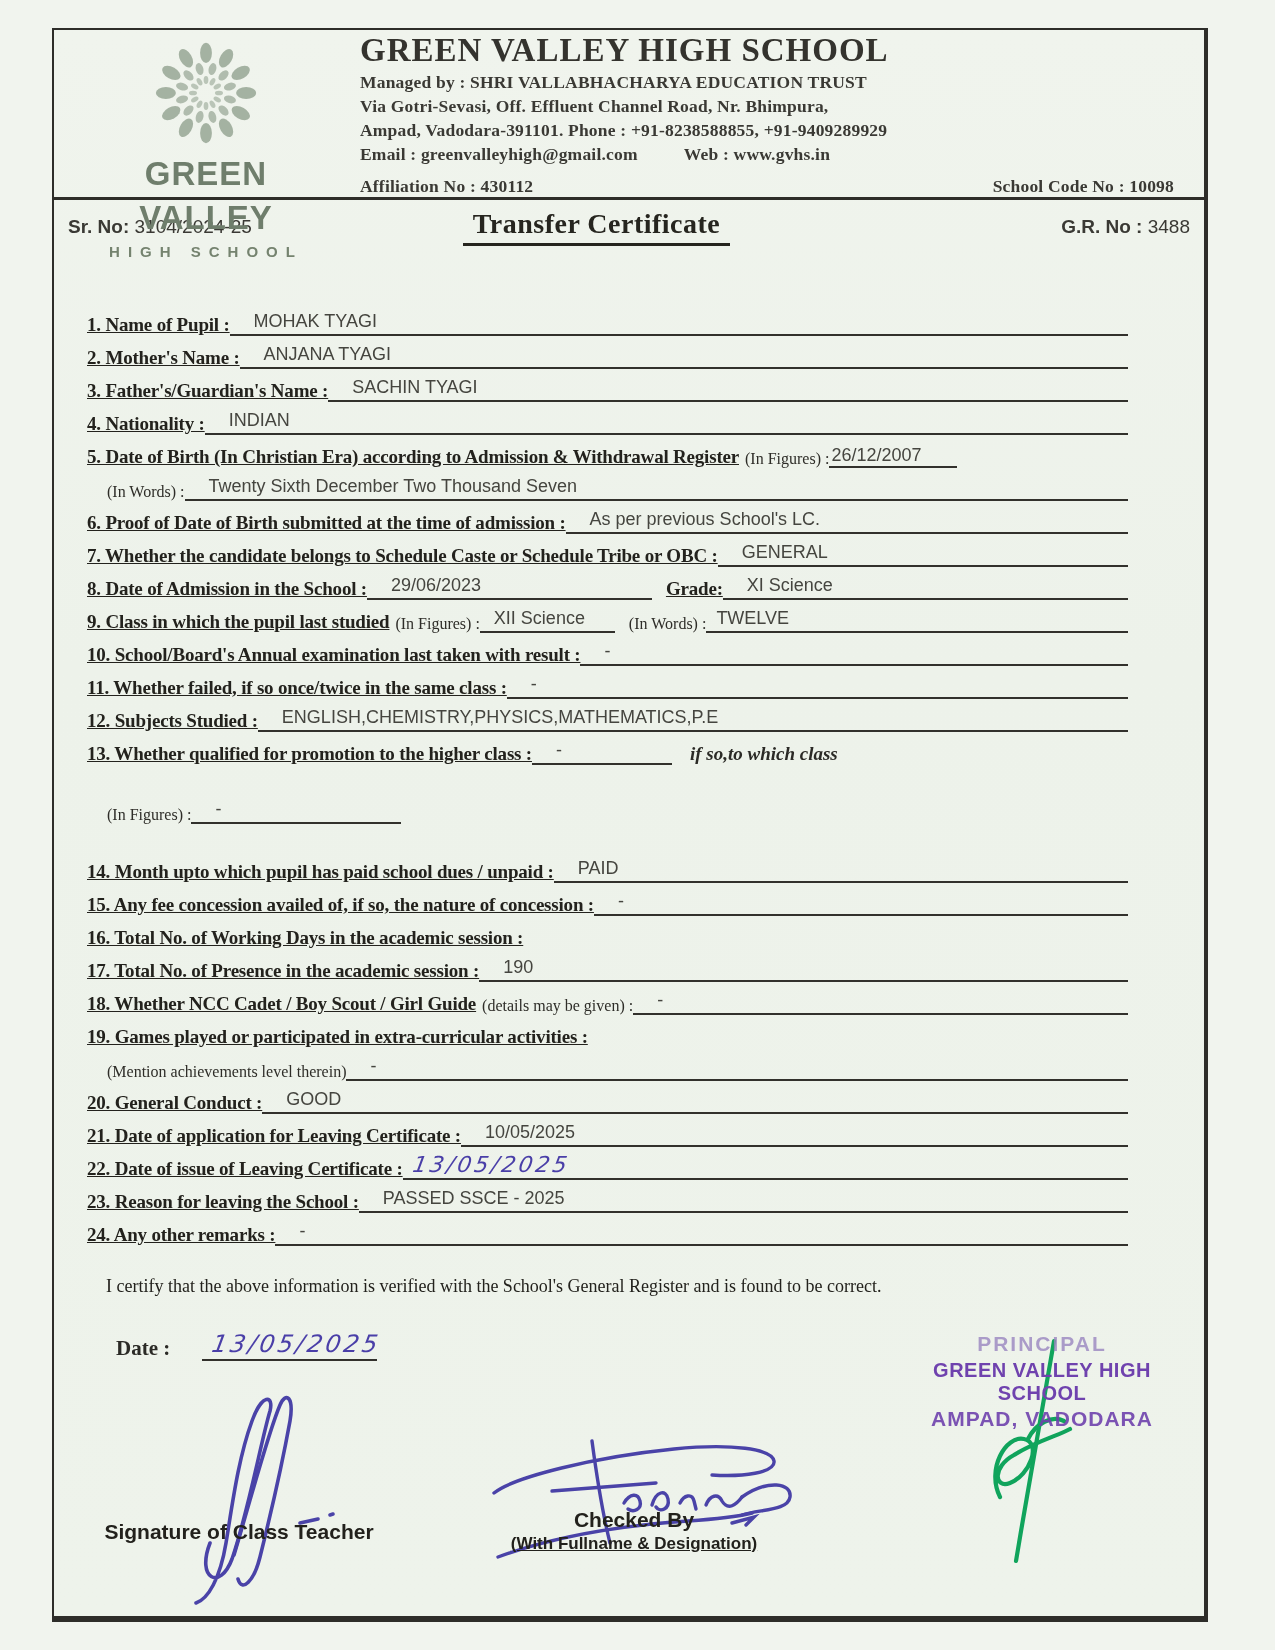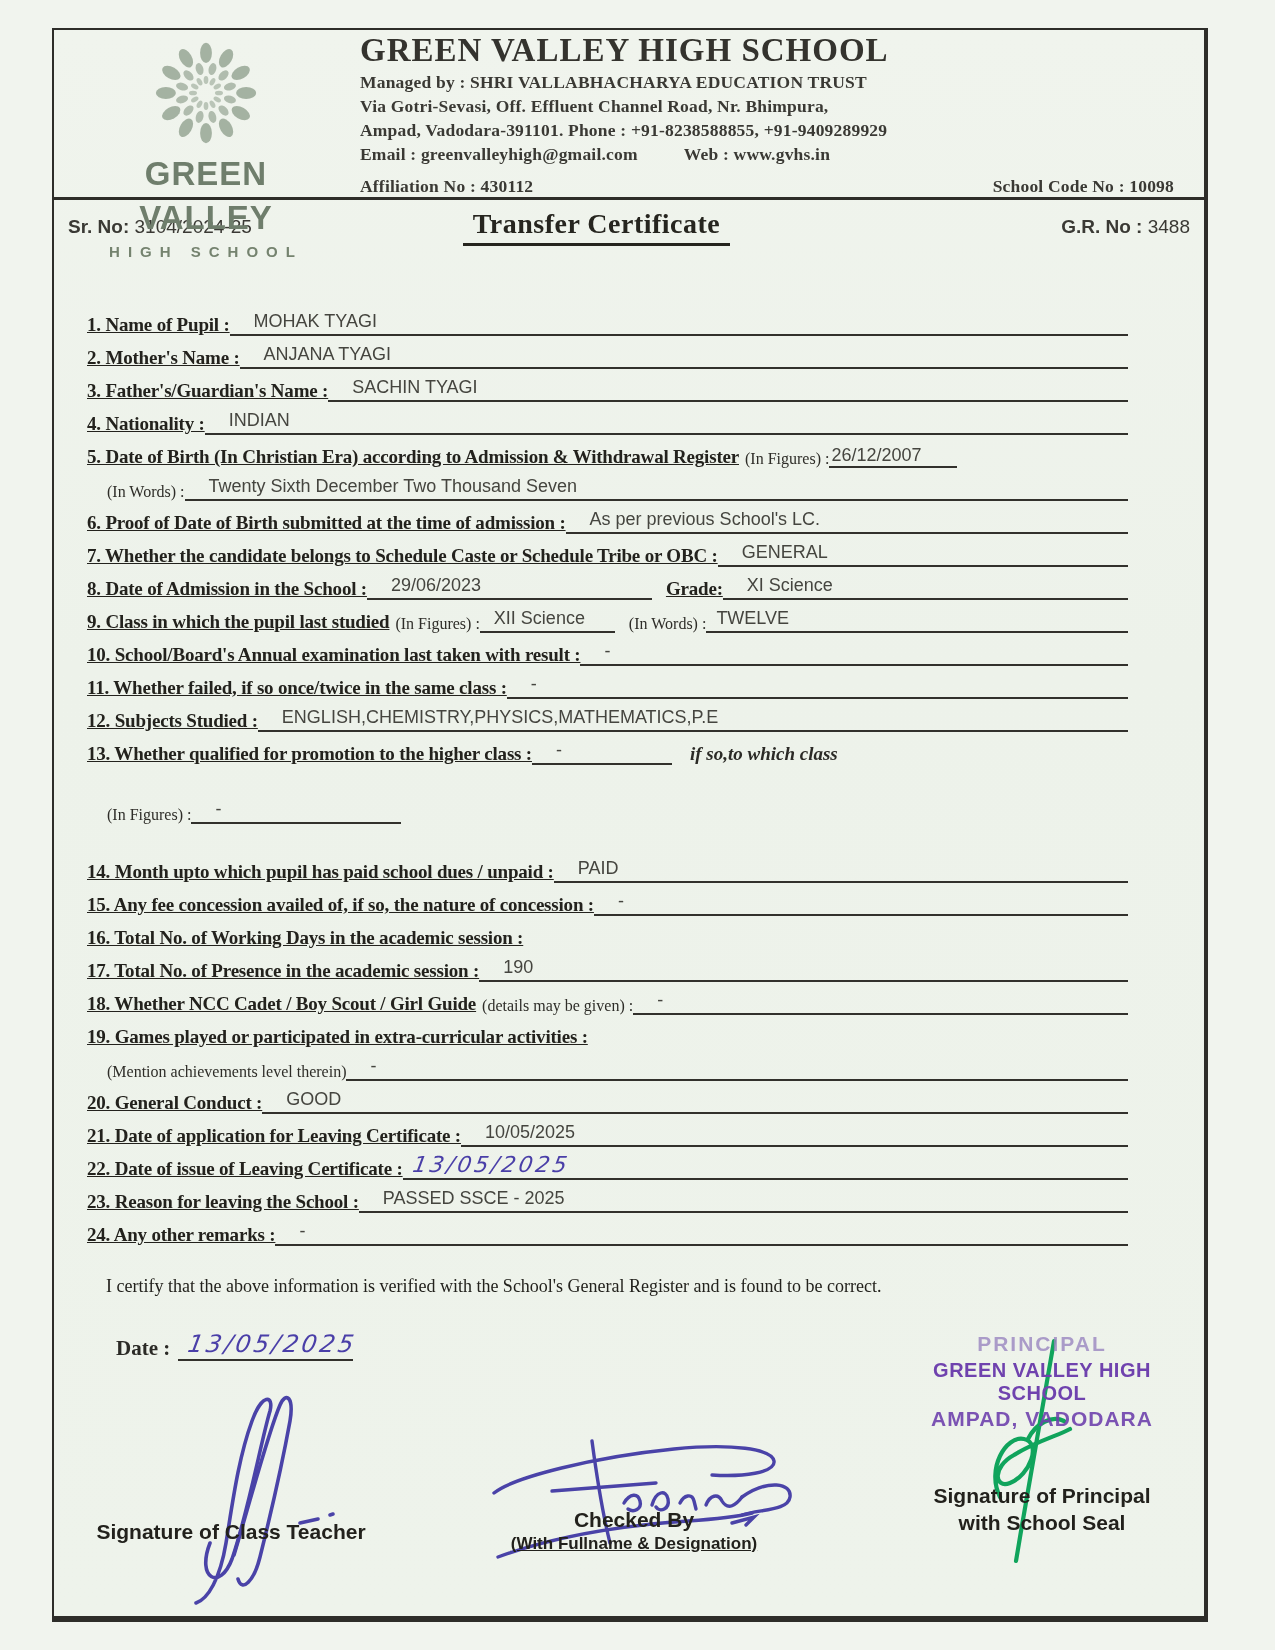--- a/index.html
+++ b/index.html
@@ -46,28 +46,28 @@
   .spacer { flex:1; }
   .val { font-family:"Liberation Sans", sans-serif; font-size:18px; color:#45453f; padding:0 4px 2px 24px; white-space:nowrap; }
   .edge-val { flex:0 0 128px; border-bottom:2px solid #32312c; }
   .edge-val .val { padding-left:2px; }
   .note { font-style:italic; font-weight:bold; font-size:19px; margin-left:18px; white-space:nowrap; }
   .gap-top { margin-top:26px; }
   .indent { margin-left:53px; }
   .hand { font-family:"DejaVu Sans", sans-serif; font-style:italic; font-size:22px; color:#4a3fa8; letter-spacing:3px; transform:skewX(-10deg); display:inline-block; padding-left:10px; padding-bottom:1px; }
   
   .certify { margin:30px 60px 0 52px; font-size:18px; color:#23221d; }
-  .date-row { display:flex; align-items:flex-end; margin:24px 0 0 62px; height:40px; }
+  .date-row { display:flex; align-items:flex-end; margin:24px 0 0 62px; height:40px;gap:24px; }
   .date-lbl { font-weight:bold; font-size:21px; }
   .date-fill { width:175px; border-bottom:2px solid #32312c; margin-left:8px; }
   .date-fill .hand { font-size:24px; }
   
   .sig-svg { position:absolute; }
   .cap { position:absolute; font-family:"Liberation Sans", sans-serif; font-weight:bold; color:#22211c; text-align:center; }
-  .cap-left { left:32px; top:1490px; width:290px; font-size:21px; }
+  .cap-left { left:40px; top:1490px; width:290px; font-size:21px; }
   .cap-mid { left:415px; top:1478px; width:330px; font-size:21px; }
   .cap-mid .sub { font-size:17px; margin-top:2px;text-decoration:underline; }
   .cap-right { left:838px; top:1452px; width:300px; font-size:21px; line-height:27px; }
   .stamp { position:absolute; left:838px; top:1302px; width:300px; text-align:center; font-family:"Liberation Sans", sans-serif; font-weight:bold; color:#6f42ae; }
   .stamp .s1 { font-size:21px; letter-spacing:2px; color:#9a86c0; opacity:.8; }
   .stamp .s2 { font-size:20px; letter-spacing:.5px; margin-top:3px; }
   .stamp .s3 { font-size:21px; letter-spacing:1px; margin-top:2px; opacity:.9; }
 </style>
 </head>
 <body>
@@ -394,18 +394,14 @@
     <div class="s3">AMPAD, VADODARA</div>
   </div>
 
   <div class="cap cap-left">Signature of Class Teacher</div>
 
   <div class="cap cap-mid">
     <div>Checked By</div>
     <div class="sub">(With Fullname &amp; Designation)</div>
   </div>
 
-  <div class="cap cap-right">
-    <div>Signature of Principal</div>
-    <div>with School Seal</div>
-  </div>
 
 </div>
 
 </body></html>

